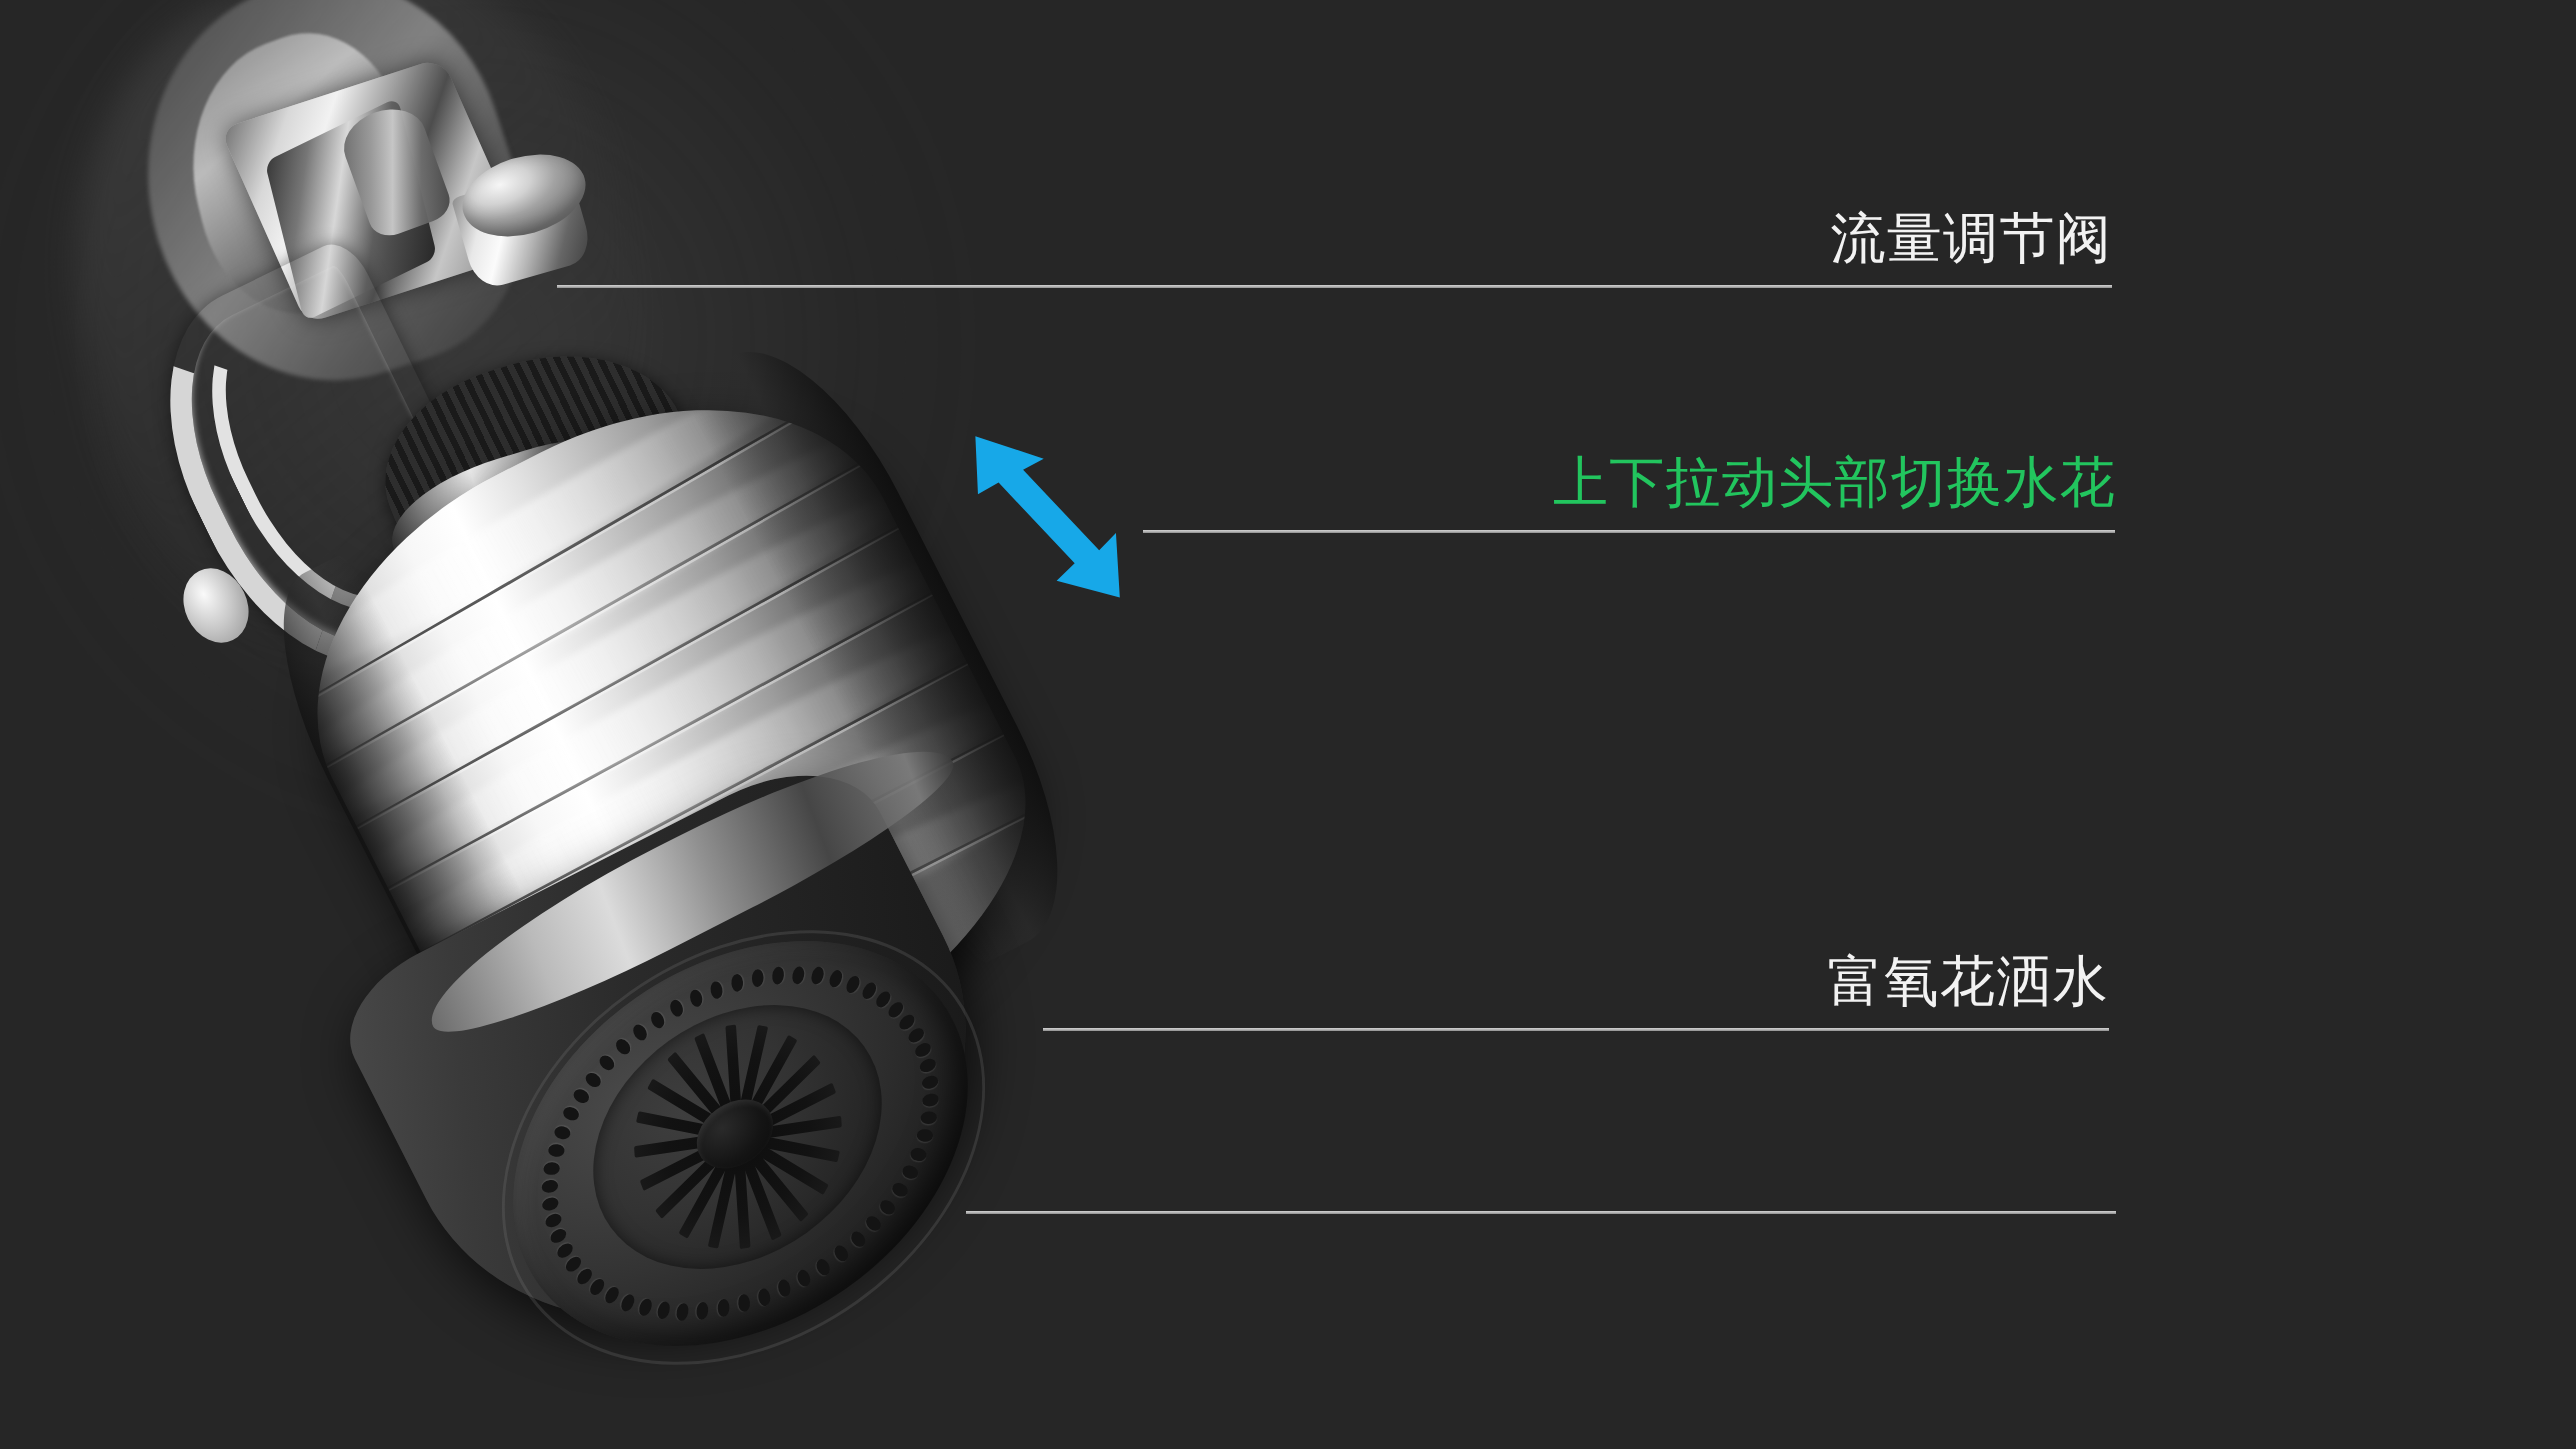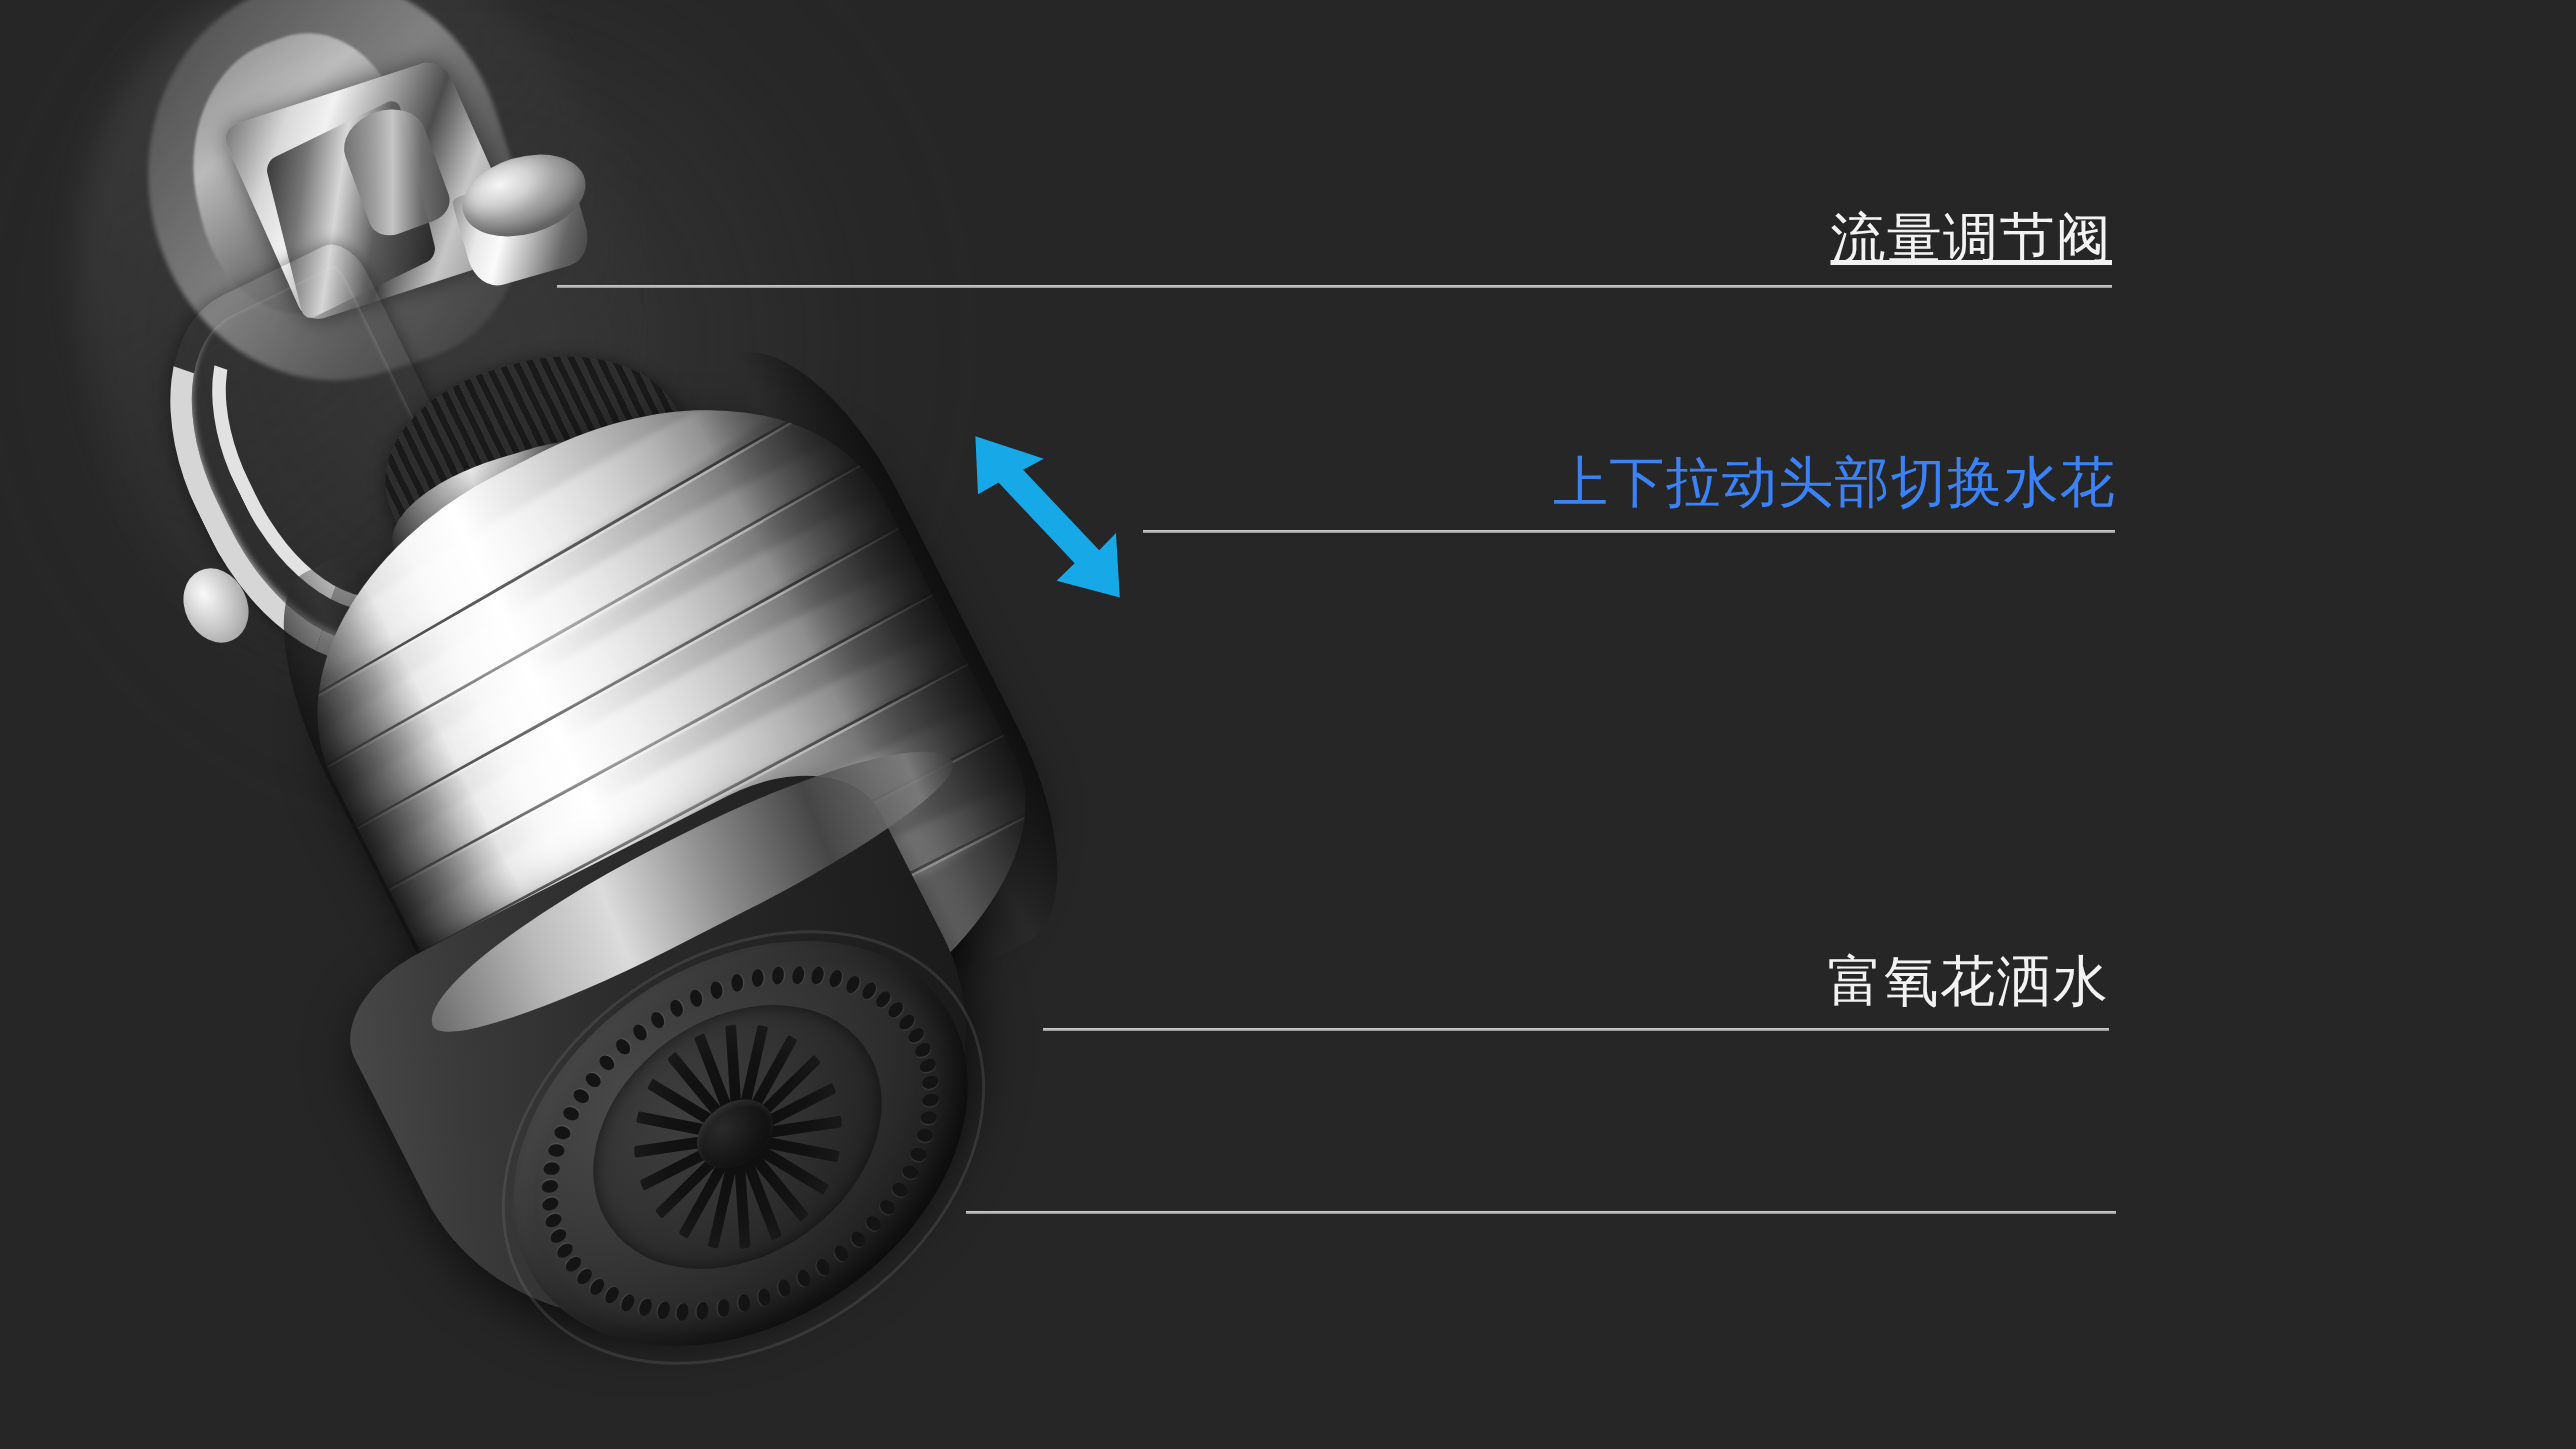--- a/index.html
+++ b/index.html
@@ -477,24 +477,24 @@
         <div class="spoke" style="transform: translate(-50%, 0px) rotate(342deg);"></div>
       </div>
     <div class="hub"></div>
   </div>
 
   <svg class="arrow-svg" viewBox="0 0 290 290">
     <polygon id="arrow-poly" points="44,22 150,57 118,74 236,199 262,172 268,272 170,246 198,219 80,94 48,112" fill="#17a8e8"></polygon>
   </svg>
 
   <div class="callout-line" id="line-0" style="left: 557px; top: 285px; width: 1555px; background: linear-gradient(rgb(210, 210, 210) 0%, rgb(181, 181, 181) 50%, rgb(142, 142, 142) 100%);"></div>
-  <div class="callout-label" id="label-0" style="color: rgb(242, 242, 242); left: 0px; top: 211px; width: 2112px; text-decoration: underline;">流量调节阀</div>
+  <div class="callout-label" id="label-0" style="color: rgb(242, 242, 242); left: 0px; top: 211px; width: 2112px;">流量调节阀</div>
 
   <div class="callout-line" id="line-1" style="left: 1143px; top: 530px; width: 972px; background: linear-gradient(rgb(210, 210, 210) 0%, rgb(181, 181, 181) 50%, rgb(142, 142, 142) 100%);"></div>
-  <div class="callout-label" id="label-1" style="color: #3b82f6; left: 0px; top: 455px; width: 2116px; text-align: right;">上下拉动头部切换水花</div>
+  <div class="callout-label" id="label-1" style="color: #22c55e; left: 0px; top: 455px; width: 2116px; text-align: right;">上下拉动头部切换水花</div>
 
   <div class="callout-line" id="line-2" style="left: 1043px; top: 1028px; width: 1066px; background: linear-gradient(rgb(210, 210, 210) 0%, rgb(181, 181, 181) 50%, rgb(142, 142, 142) 100%);"></div>
   <div class="callout-label" id="label-2" style="color: rgb(242, 242, 242); left: 0px; top: 954px; width: 2109px;">富氧花洒水</div>
 
   <div class="callout-line" id="line-3" style="left: 966px; top: 1211px; width: 1150px; background: linear-gradient(rgb(210, 210, 210) 0%, rgb(181, 181, 181) 50%, rgb(142, 142, 142) 100%);"></div>
 
 </div>
 
 
 </body></html>

